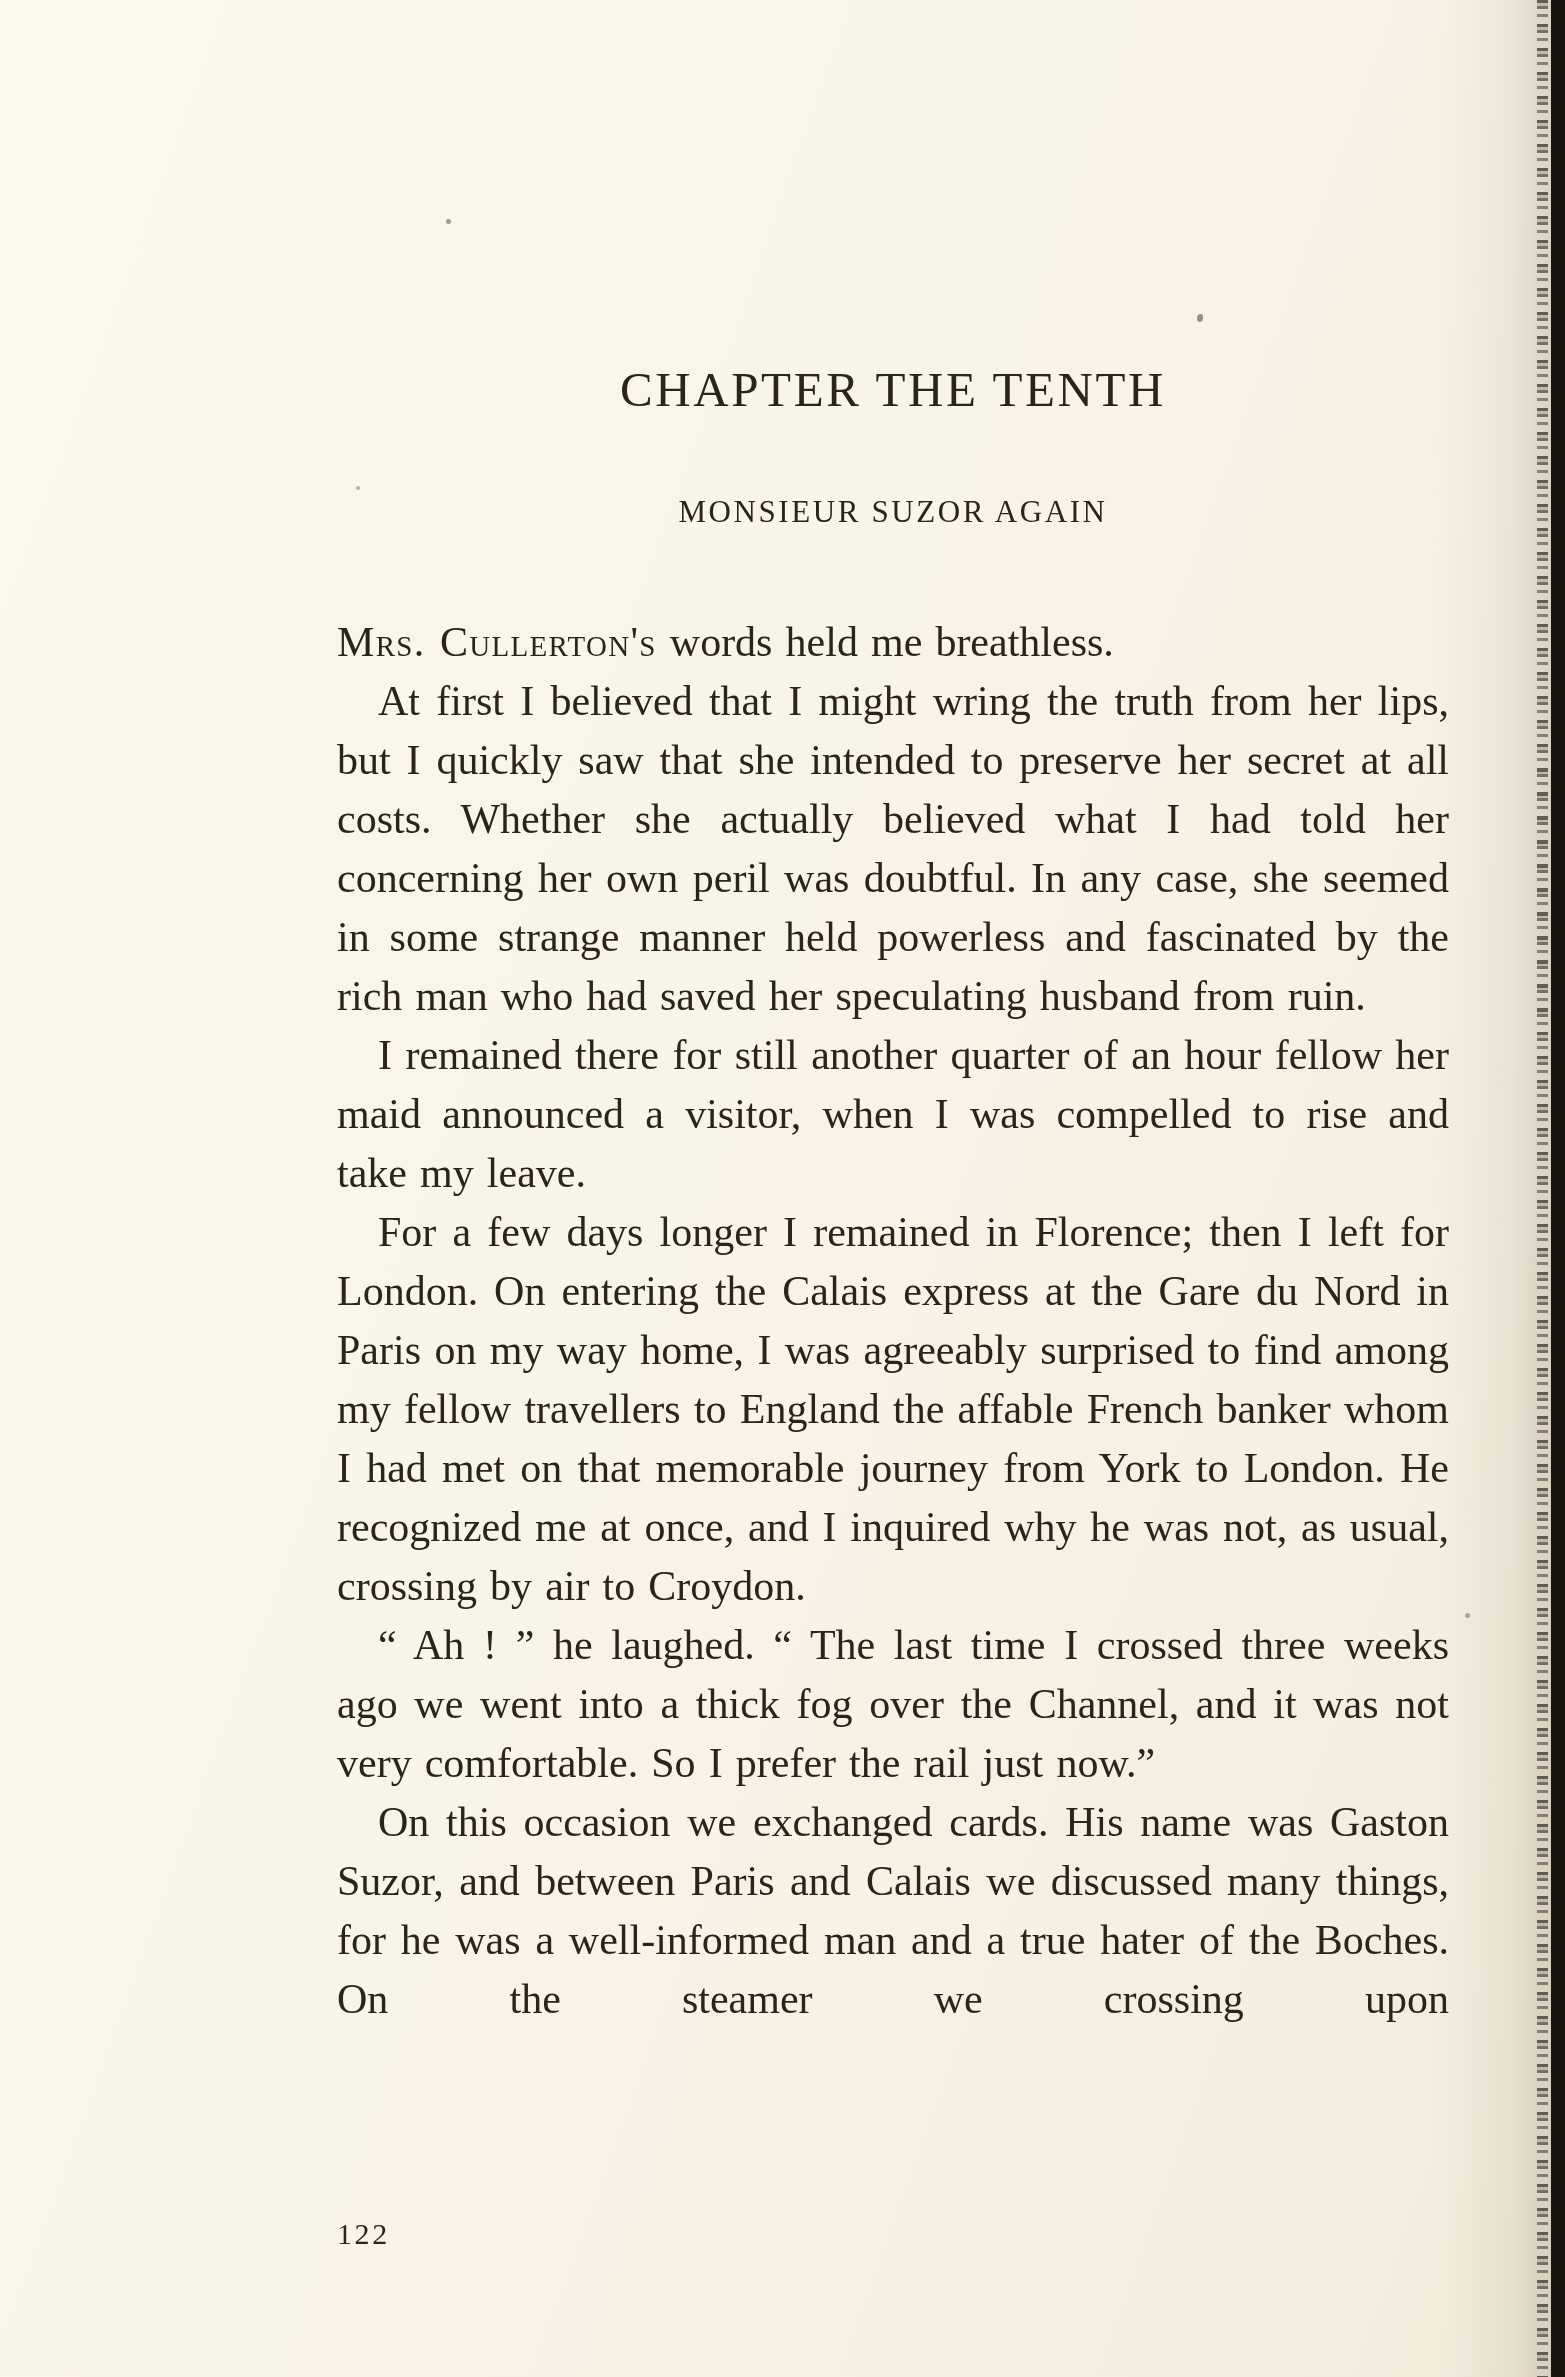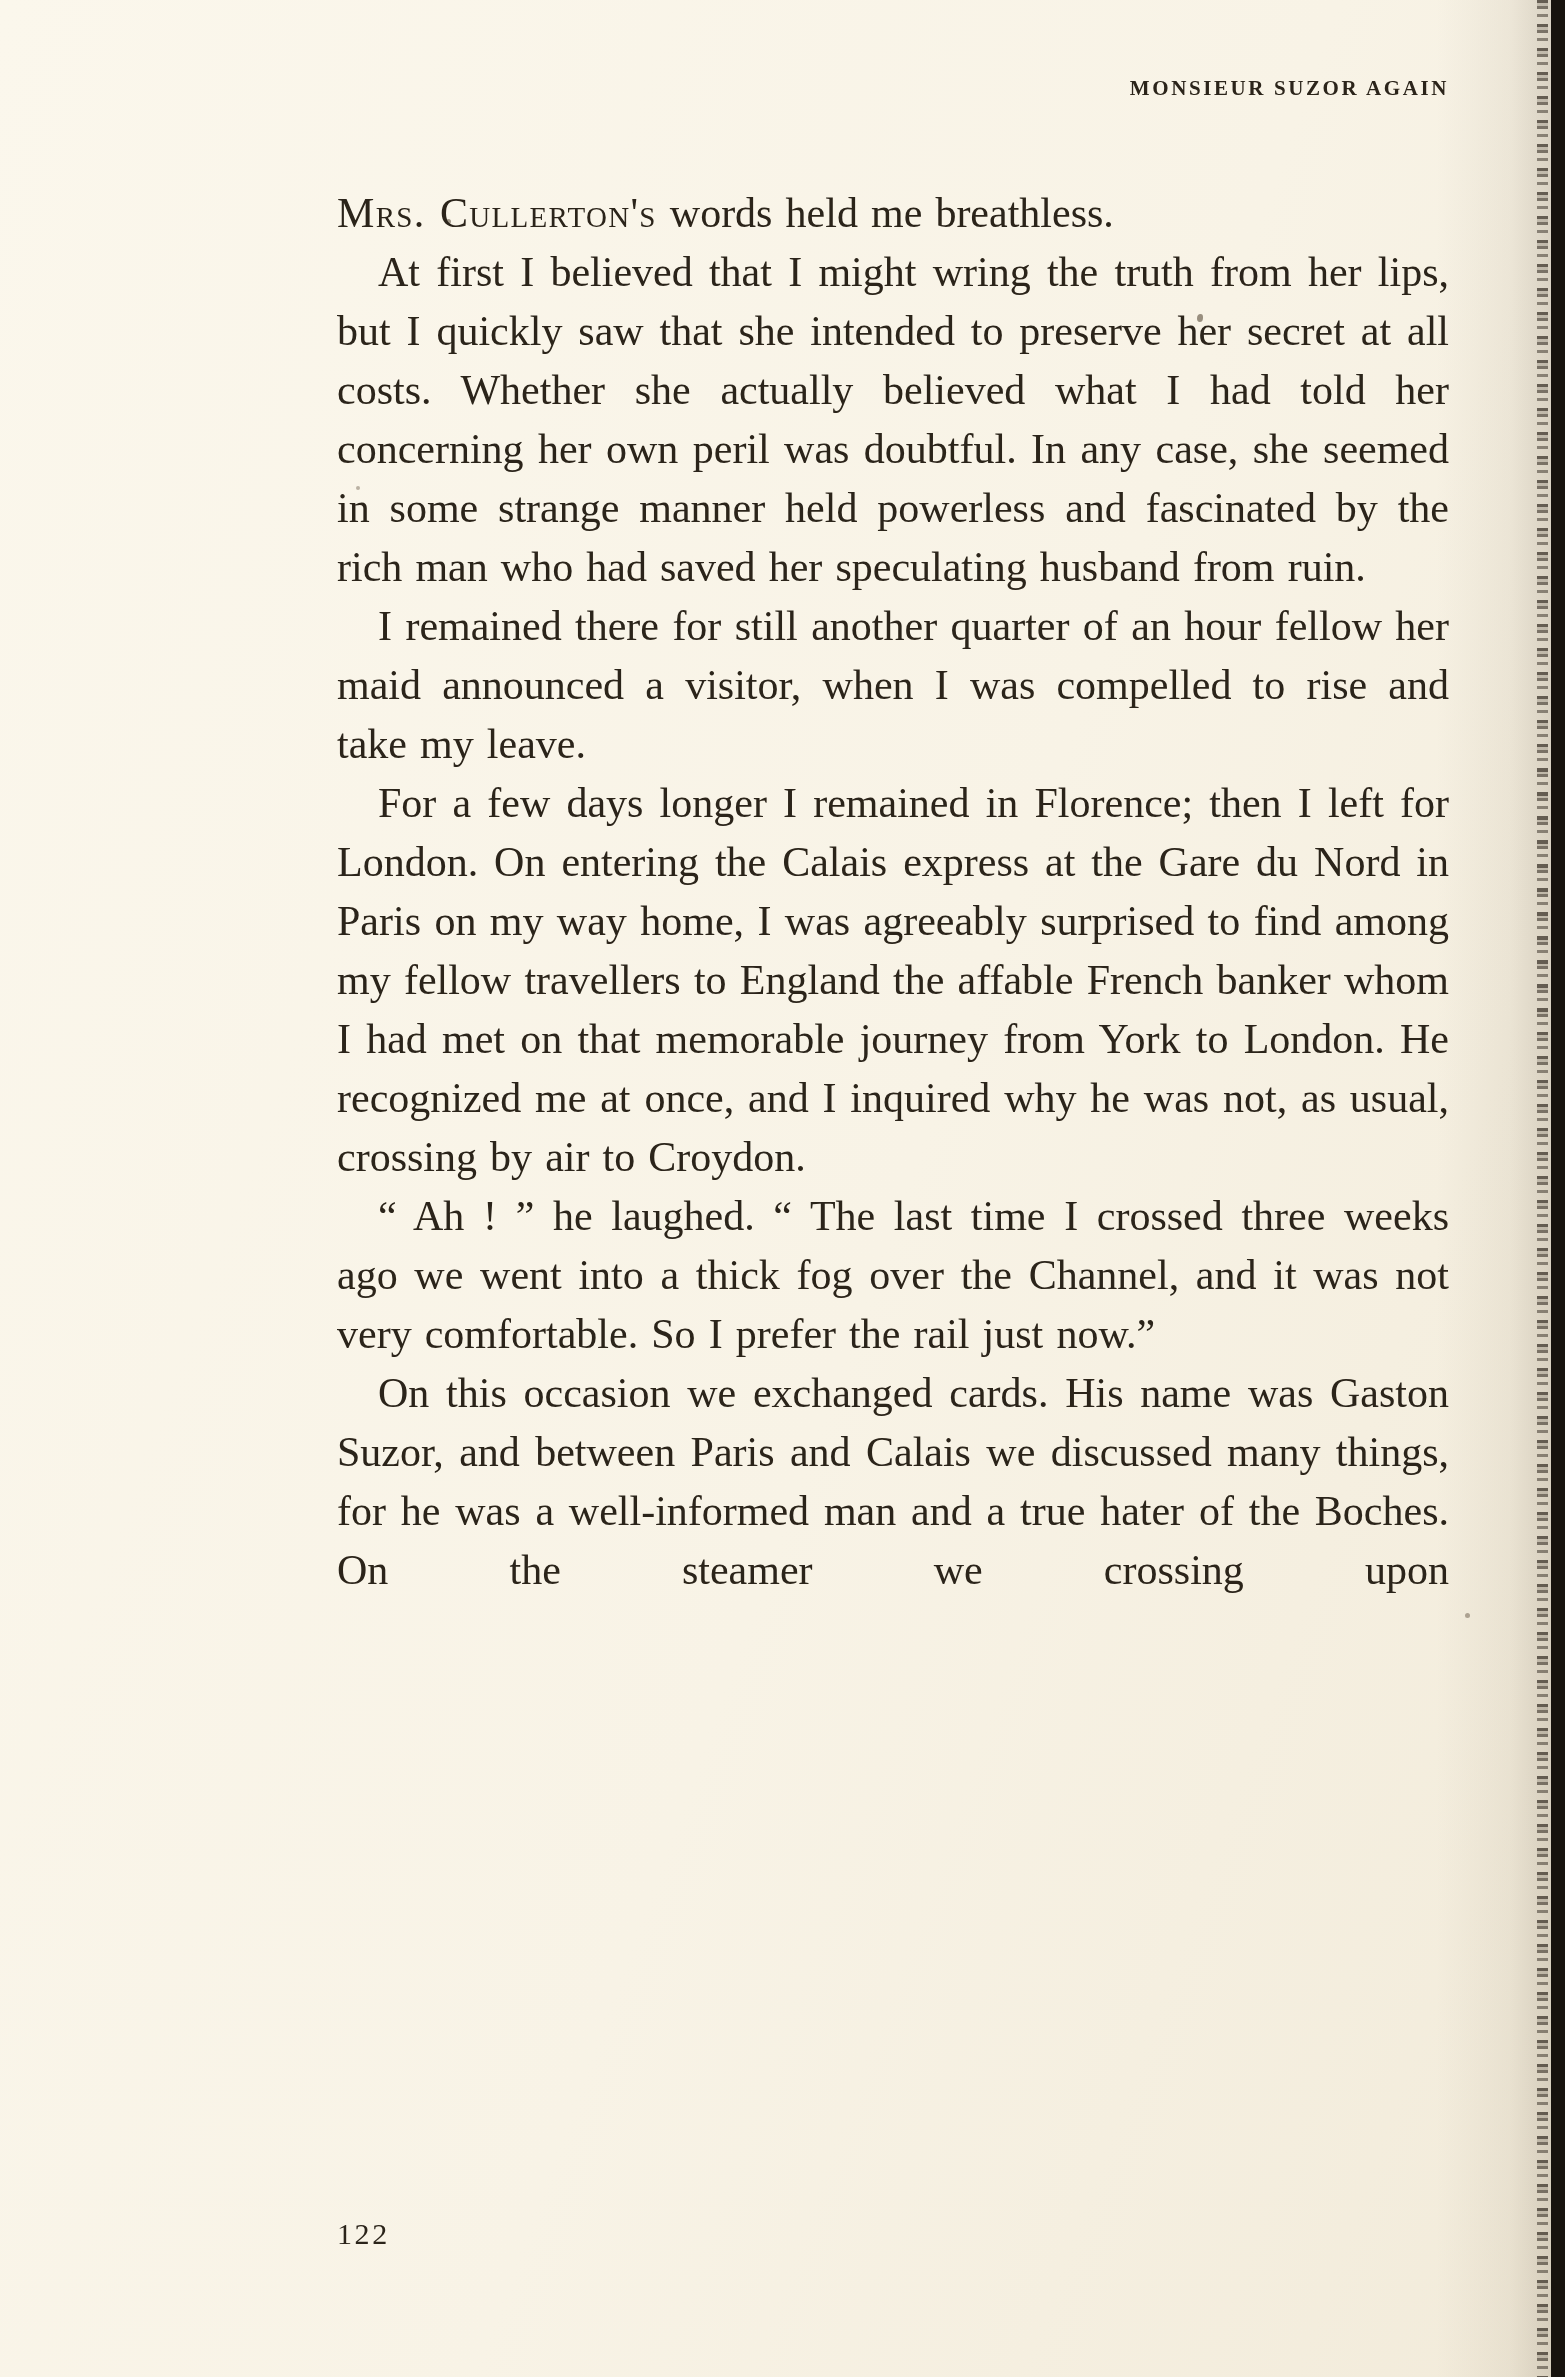--- a/index.html
+++ b/index.html
@@ -66,23 +66,23 @@
     padding-top: 361px;
     text-align: center;
     font-size: 49px;
     font-weight: normal;
     letter-spacing: 2.6px;
     white-space: nowrap;
   }
   .section-title {
     margin: 0;
     margin-top: 76px;
-    text-align: right;
-    font-size: 21px;
-    font-weight: bold;
+    text-align: center;
+    font-size: 31px;
+    font-weight: normal;
     letter-spacing: 2.6px;
     white-space: nowrap;
   }
   .body-text {
     margin-top: 83px;
     font-size: 42px;
     line-height: 59px;
     text-align: justify;
     word-spacing: 2.6px;
   }
@@ -129,20 +129,21 @@
   <div class="edge-noise"></div>
   <div class="edge-bar"></div>
 
   <span class="speck speck-1"></span>
   <span class="speck speck-2"></span>
   <span class="speck speck-3"></span>
   <span class="speck speck-4"></span>
 
   <div class="content">
 
+    <h1 class="chapter-title">CHAPTER THE TENTH</h1>
 
     <h2 class="section-title">MONSIEUR SUZOR AGAIN</h2>
 
     <div class="body-text">
 
       <p class="no-indent"><span class="smallcaps">Mrs. Cullerton's</span><span> words held me breathless.</span></p>
 
       <p>At first I believed that I might wring the truth from her lips, but I quickly saw that she intended to preserve her secret at all costs. Whether she actually believed what I had told her concerning her own peril was doubtful. In any case, she seemed in some strange manner held powerless and fascinated by the rich man who had saved her speculating husband from ruin.</p>
 
       <p>I remained there for still another quarter of an hour fellow her maid announced a visitor, when I was compelled to rise and take my leave.</p>

